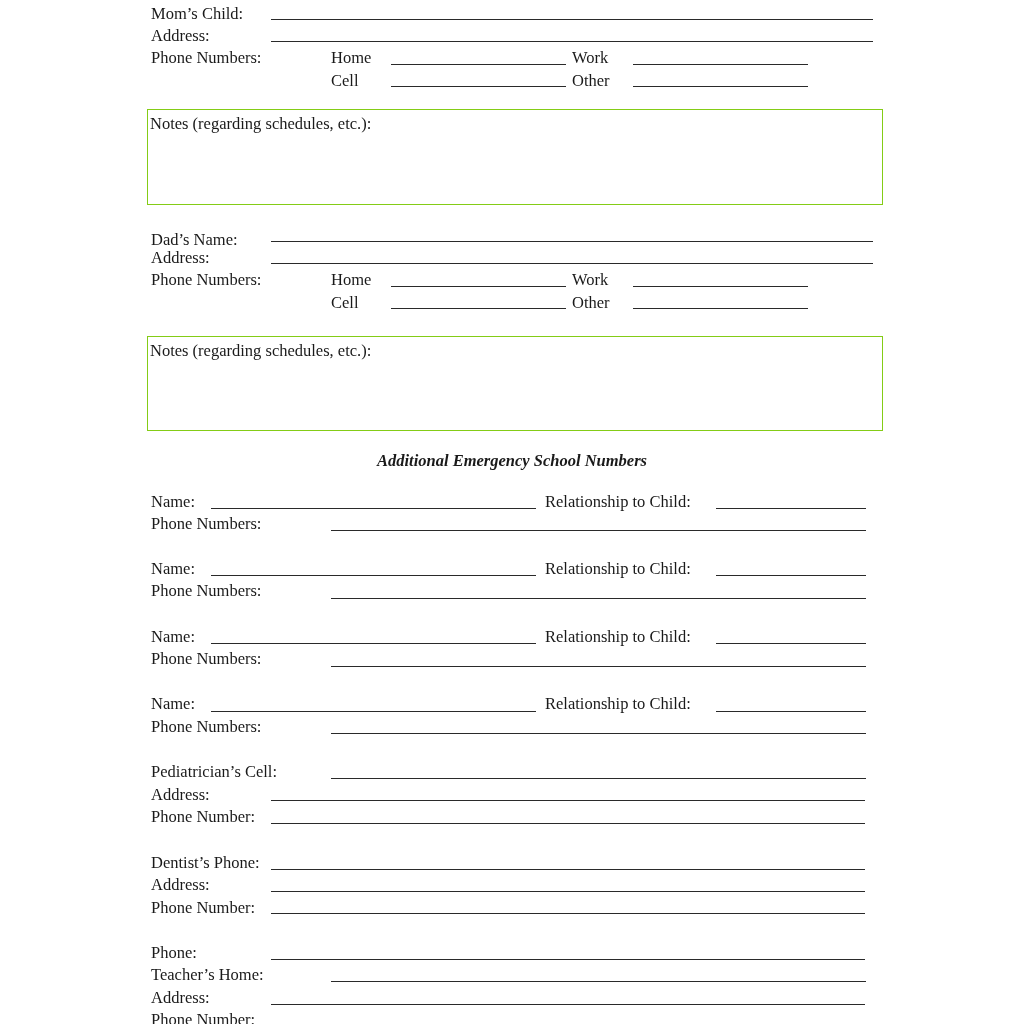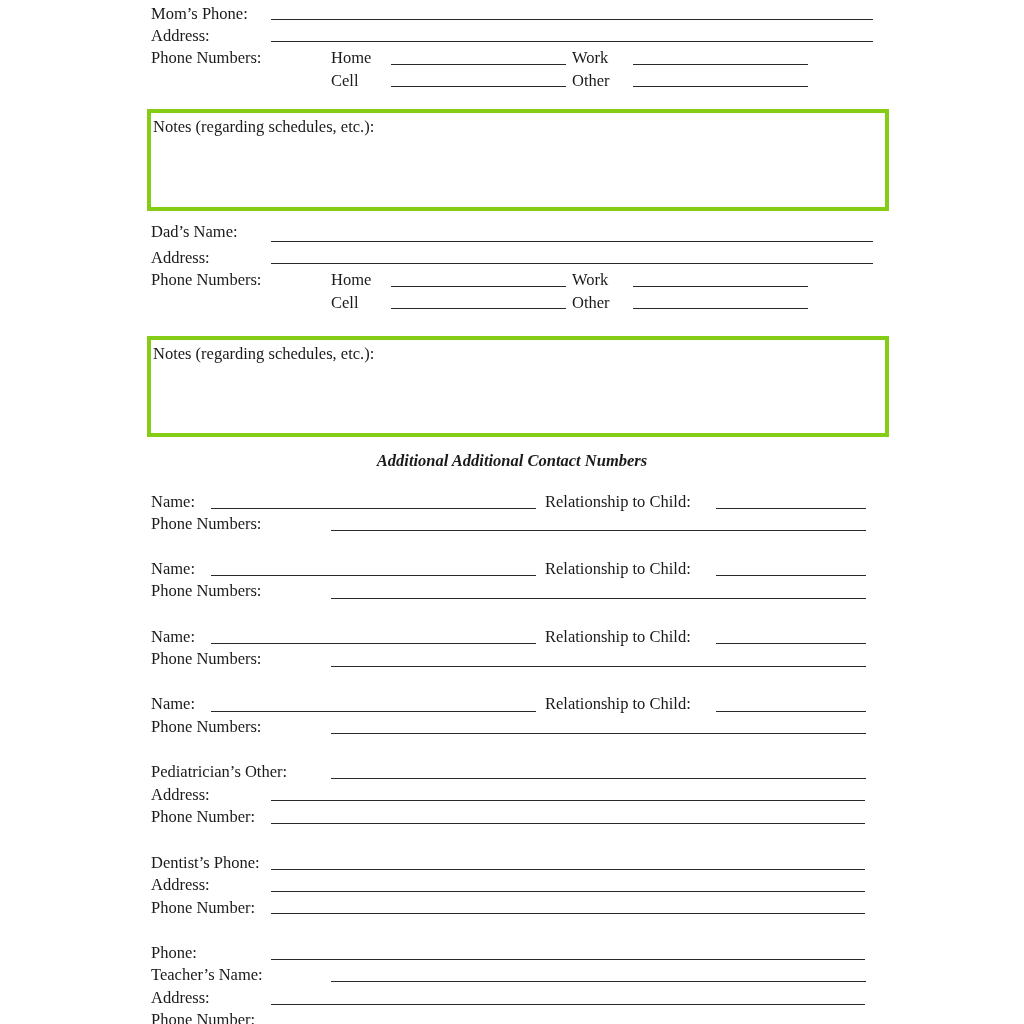--- a/index.html
+++ b/index.html
@@ -1,68 +1,68 @@
 <!DOCTYPE html>
 <html><head>
   <meta charset="utf-8">
   <style>
     html, body { margin: 0; padding: 0; background: #ffffff; }
     body { width: 1024px; height: 1024px; overflow: hidden; position: relative;
            font-family: "Liberation Serif", "DejaVu Serif", serif; color: #1a1a1a; font-size: 16.5px; }
     .abs { position: absolute; white-space: nowrap; line-height: 20px; }
     .line { position: absolute; height: 0; border-bottom: 1px solid #2a2a2a; }
-    .box { position: absolute; border: 4px solid #84cc16; }
+    .box { position: absolute; border: 1px solid #84cc16; }
     .box .lbl { position: absolute; left: 2px; top: 4px; }
     .title { font-style: italic; font-weight: bold; }
   </style>
 </head>
 <body>
 
 <div>
-  <span class="abs" style="left:151px;top:4px">Mom’s Phone:</span>
+  <span class="abs" style="left:151px;top:4px">Mom’s Child:</span>
   <div class="line" style="left:271px;top:19px;width:602px"></div>
   <span class="abs" style="left:151px;top:26px">Address:</span>
   <div class="line" style="left:271px;top:41px;width:602px"></div>
   <span class="abs" style="left:151px;top:48px">Phone Numbers:</span>
   <span class="abs" style="left:331px;top:48px">Home</span>
   <div class="line" style="left:391px;top:64px;width:175px"></div>
   <span class="abs" style="left:572px;top:48px">Work</span>
   <div class="line" style="left:633px;top:64px;width:175px"></div>
   <span class="abs" style="left:331px;top:71px">Cell</span>
   <div class="line" style="left:391px;top:86px;width:175px"></div>
   <span class="abs" style="left:572px;top:71px">Other</span>
   <div class="line" style="left:633px;top:86px;width:175px"></div>
 
   <div class="box" style="left:147px;top:109px;width:734px;height:94px">
     <span class="abs lbl">Notes (regarding schedules, etc.):</span>
   </div>
 </div>
 
 <div>
-  <span class="abs" style="left:151px;top:222px">Dad’s Name:</span>
+  <span class="abs" style="left:151px;top:230px">Dad’s Name:</span>
   <div class="line" style="left:271px;top:241px;width:602px"></div>
   <span class="abs" style="left:151px;top:248px">Address:</span>
   <div class="line" style="left:271px;top:263px;width:602px"></div>
   <span class="abs" style="left:151px;top:270px">Phone Numbers:</span>
   <span class="abs" style="left:331px;top:270px">Home</span>
   <div class="line" style="left:391px;top:286px;width:175px"></div>
   <span class="abs" style="left:572px;top:270px">Work</span>
   <div class="line" style="left:633px;top:286px;width:175px"></div>
   <span class="abs" style="left:331px;top:293px">Cell</span>
   <div class="line" style="left:391px;top:308px;width:175px"></div>
   <span class="abs" style="left:572px;top:293px">Other</span>
   <div class="line" style="left:633px;top:308px;width:175px"></div>
 
   <div class="box" style="left:147px;top:336px;width:734px;height:93px">
     <span class="abs lbl">Notes (regarding schedules, etc.):</span>
   </div>
 </div>
 
 <div>
-  <span class="abs title" style="left:0;width:1024px;text-align:center;top:451px">Additional Additional Contact Numbers</span>
+  <span class="abs title" style="left:0;width:1024px;text-align:center;top:451px">Additional Emergency School Numbers</span>
 
   <div>
     <span class="abs" style="left:151px;top:492px">Name:</span>
     <div class="line" style="left:211px;top:508px;width:325px"></div>
     <span class="abs" style="left:545px;top:492px">Relationship to Child:</span>
     <div class="line" style="left:716px;top:508px;width:150px"></div>
     <span class="abs" style="left:151px;top:514px">Phone Numbers:</span>
     <div class="line" style="left:331px;top:530px;width:535px"></div>
   </div>
 
@@ -88,38 +88,38 @@
     <span class="abs" style="left:151px;top:694px">Name:</span>
     <div class="line" style="left:211px;top:711px;width:325px"></div>
     <span class="abs" style="left:545px;top:694px">Relationship to Child:</span>
     <div class="line" style="left:716px;top:711px;width:150px"></div>
     <span class="abs" style="left:151px;top:717px">Phone Numbers:</span>
     <div class="line" style="left:331px;top:733px;width:535px"></div>
   </div>
 </div>
 
 <div>
-  <span class="abs" style="left:151px;top:762px">Pediatrician’s Other:</span>
+  <span class="abs" style="left:151px;top:762px">Pediatrician’s Cell:</span>
   <div class="line" style="left:331px;top:778px;width:535px"></div>
   <span class="abs" style="left:151px;top:785px">Address:</span>
   <div class="line" style="left:271px;top:800px;width:594px"></div>
   <span class="abs" style="left:151px;top:807px">Phone Number:</span>
   <div class="line" style="left:271px;top:823px;width:594px"></div>
 </div>
 
 <div>
   <span class="abs" style="left:151px;top:853px">Dentist’s Phone:</span>
   <div class="line" style="left:271px;top:869px;width:594px"></div>
   <span class="abs" style="left:151px;top:875px">Address:</span>
   <div class="line" style="left:271px;top:891px;width:594px"></div>
   <span class="abs" style="left:151px;top:898px">Phone Number:</span>
   <div class="line" style="left:271px;top:913px;width:594px"></div>
 </div>
 
 <div>
   <span class="abs" style="left:151px;top:943px">Phone:</span>
   <div class="line" style="left:271px;top:959px;width:594px"></div>
-  <span class="abs" style="left:151px;top:965px">Teacher’s Name:</span>
+  <span class="abs" style="left:151px;top:965px">Teacher’s Home:</span>
   <div class="line" style="left:331px;top:981px;width:535px"></div>
   <span class="abs" style="left:151px;top:988px">Address:</span>
   <div class="line" style="left:271px;top:1004px;width:594px"></div>
   <span class="abs" style="left:151px;top:1010px">Phone Number:</span>
 </div>
 
 </body></html>

